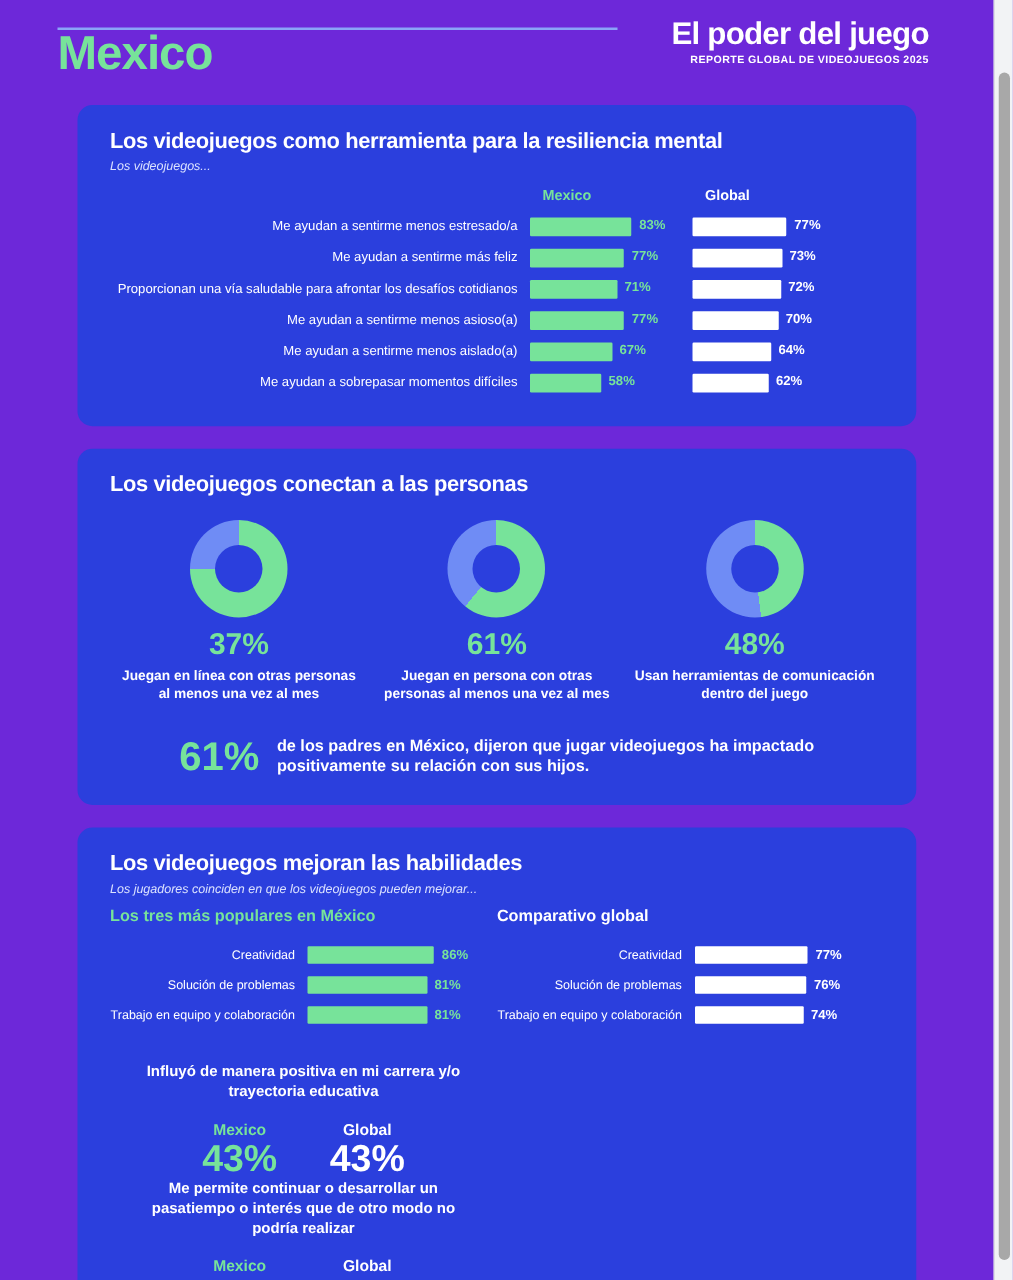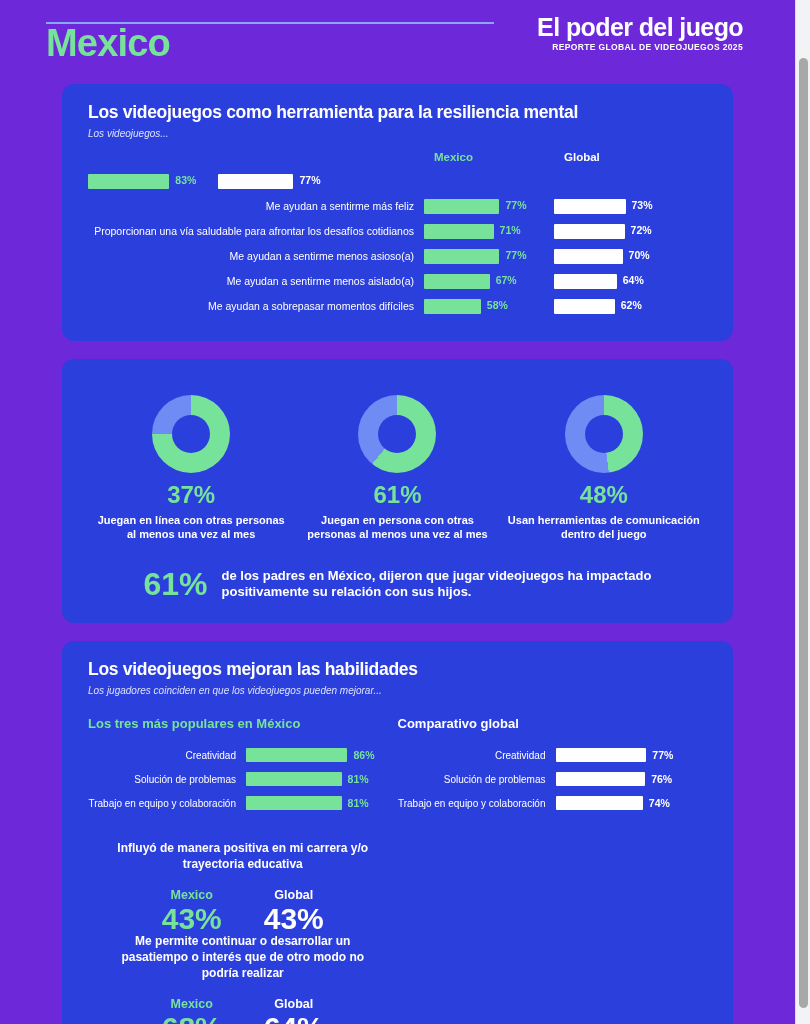--- a/index.html
+++ b/index.html
@@ -214,21 +214,21 @@
     font-size: 13px;
     font-weight: bold;
     color: #ffffff;
     line-height: 1.3;
     max-width: 430px;
   }
 
   
   #skills-columns {
     display: flex;
-    margin-top: 20px;
+    margin-top: 8px;
   }
   .skills-col { width: 50%; }
   .skills-col-title {
     font-size: 13px;
     font-weight: bold;
     margin-bottom: 12px;
   }
   .skills-col-title.mx { color: #77e39a; }
   .skills-col-title.gl { color: #ffffff; }
 
@@ -318,20 +318,21 @@
       <div class="card-sub">Los videojuegos...</div>
 
       <div id="resilience-grid">
         <div class="col-heads">
           <div class="spacer"></div>
           <div class="col-head-mx">Mexico</div>
           <div class="col-head-gl">Global</div>
         </div>
         <div id="resilience-rows">
             <div class="bar-row">
+              <div class="row-label">Me ayudan a sentirme menos estresado/a</div>
               <div class="bar-cell">
                 <div class="bar mx" style="width: 81.34px;"></div>
                 <span class="bar-val mx">83%</span>
               </div>
               <div class="bar-cell">
                 <div class="bar gl" style="width: 75.46px;"></div>
                 <span class="bar-val gl">77%</span>
               </div>
             </div>
             <div class="bar-row">
@@ -387,20 +388,21 @@
               <div class="bar-cell">
                 <div class="bar gl" style="width: 60.76px;"></div>
                 <span class="bar-val gl">62%</span>
               </div>
             </div>
           </div>
       </div>
     </div>
 
     <div class="card">
+      <div class="card-title">Los videojuegos conectan a las personas</div>
 
       <div id="donut-row">
           <div class="donut-item">
             <div class="donut" style="background: conic-gradient(rgb(119, 227, 154) 0deg, rgb(119, 227, 154) 270deg, rgb(111, 140, 245) 270deg, rgb(111, 140, 245) 360deg);"></div>
             <div class="donut-pct">37%</div>
             <div class="donut-label">Juegan en línea con otras personas al menos una vez al mes</div>
           </div>
           <div class="donut-item">
             <div class="donut" style="background: conic-gradient(rgb(119, 227, 154) 0deg, rgb(119, 227, 154) 219.6deg, rgb(111, 140, 245) 219.6deg, rgb(111, 140, 245) 360deg);"></div>
             <div class="donut-pct">61%</div>

